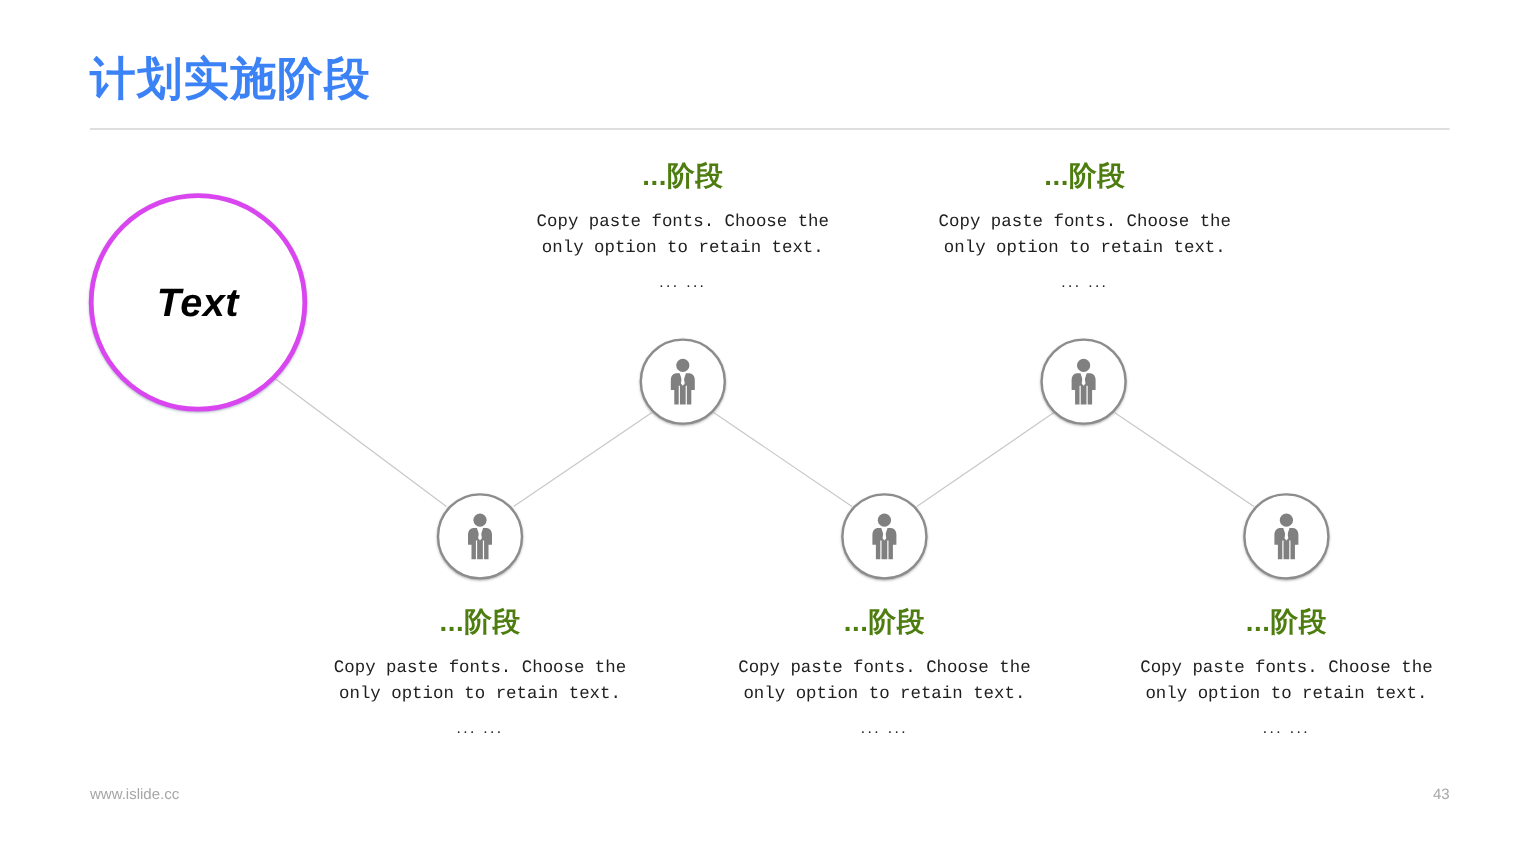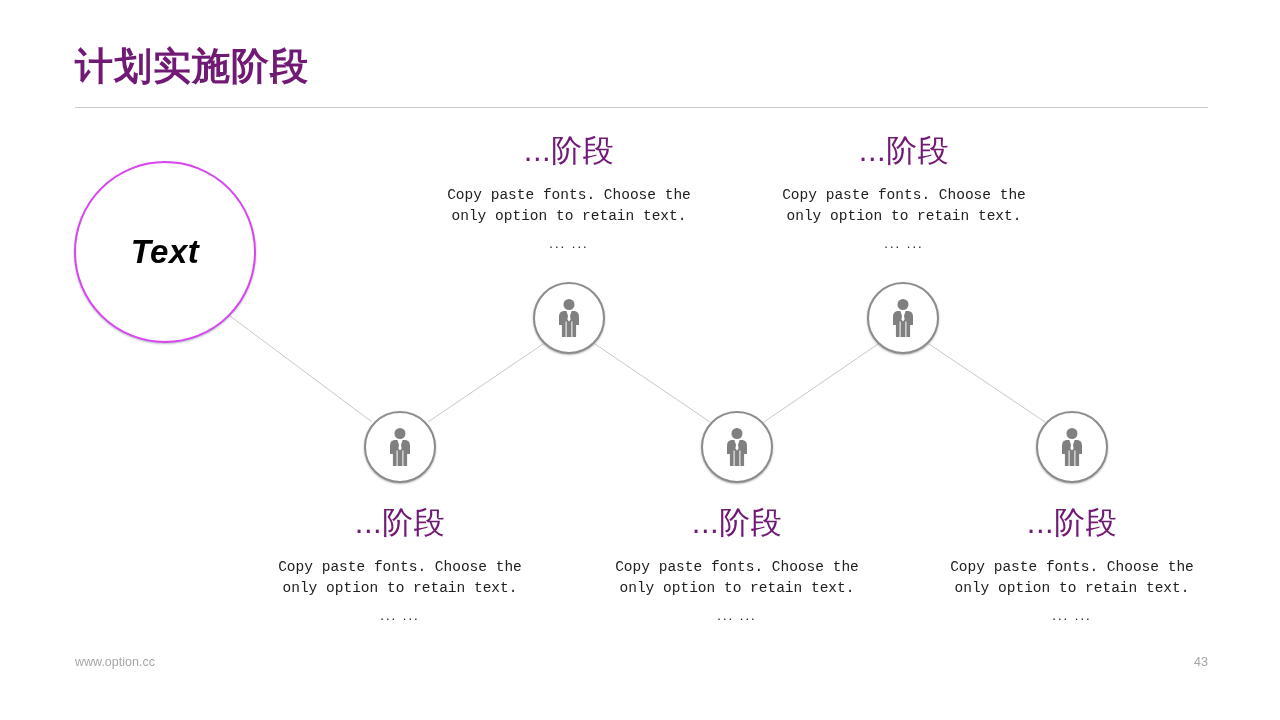--- a/index.html
+++ b/index.html
@@ -20,21 +20,21 @@
     background: #ffffff;
   }
 
   
   .slide-title {
     position: absolute;
     left: 75px;
     top: 46px;
     font-size: 38px;
     font-weight: bold;
-    color: #701a75;
+    color: #3b82f6;
     letter-spacing: 1px;
     line-height: 1.1;
     white-space: nowrap;
   }
   .title-rule {
     position: absolute;
     left: 75px;
     top: 107px;
     width: 1133px;
     height: 1px;
@@ -51,21 +51,21 @@
   }
 
   
   .hero-circle {
     position: absolute;
     left: 74px;
     top: 161px;
     width: 182px;
     height: 182px;
     border-radius: 50%;
-    border: 2px solid #d946ef;
+    border: 4px solid #d946ef;
     box-sizing: border-box;
     background: #ffffff;
     box-shadow: 0 1px 2px rgba(40,60,100,0.35);
     display: flex;
     align-items: center;
     justify-content: center;
   }
   .hero-circle-label {
     font-size: 33px;
     font-weight: bold;
@@ -97,23 +97,23 @@
   .node-b2 { left: 701px; top: 411px; }   
   .node-b3 { left: 1036px; top: 411px; }  
 
   
   .textblock {
     position: absolute;
     width: 280px;
     text-align: center;
   }
   .tb-heading {
-    font-size: 31px;
-    font-weight: normal;
-    color: #701a75;
+    font-size: 23px;
+    font-weight: bold;
+    color: #4d7c0f;
     letter-spacing: 0.5px;
     margin: 0 0 16px 0;
     line-height: 1.15;
   }
   .tb-body {
     font-size: 14.5px;
     color: #202020;
     line-height: 1.5;
     margin: 0;
     padding: 0 10px;
@@ -265,16 +265,16 @@
     <div class="tb-body">Copy paste fonts. Choose the only option to retain text.</div>
     <div class="tb-dots">... ...</div>
   </div>
 
   <div class="textblock tb-bot3">
     <div class="tb-heading">...阶段</div>
     <div class="tb-body">Copy paste fonts. Choose the only option to retain text.</div>
     <div class="tb-dots">... ...</div>
   </div>
 
-  <div class="footer-site">www.option.cc</div>
+  <div class="footer-site">www.islide.cc</div>
   <div class="footer-page">43</div>
 
 </div>
 
 </body></html>

